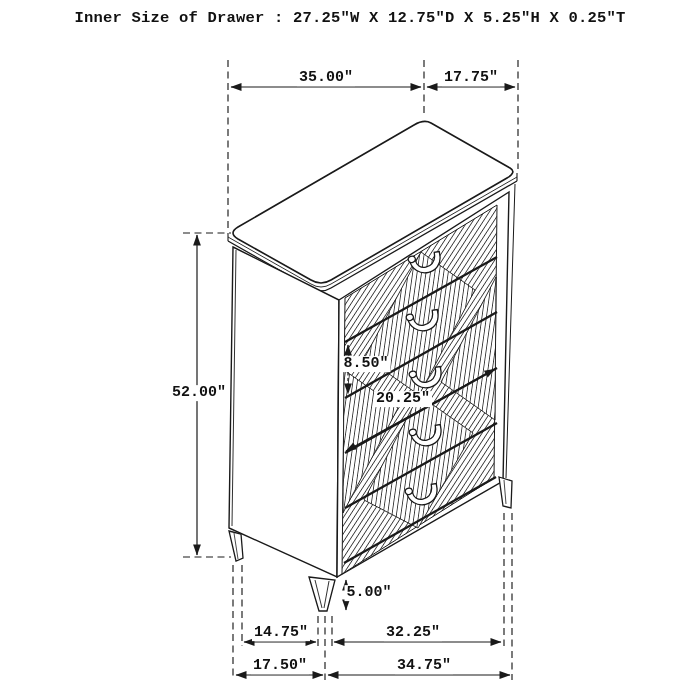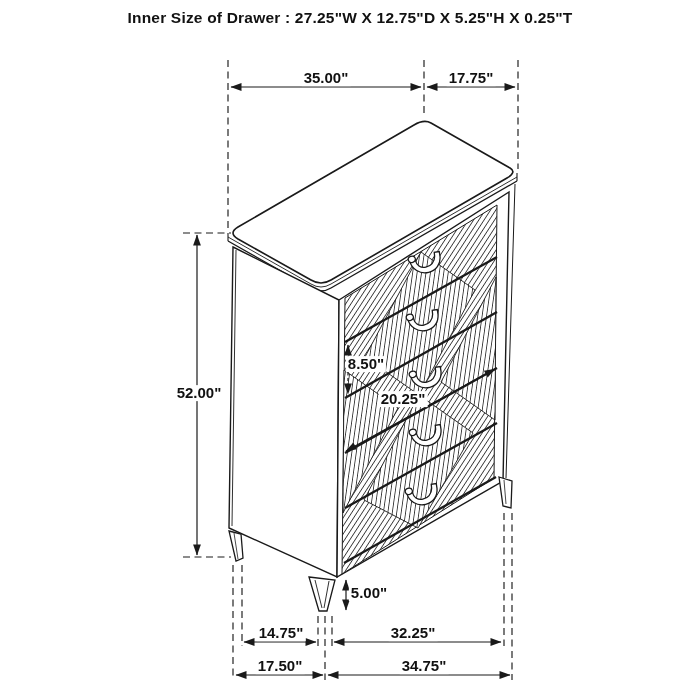--- a/index.html
+++ b/index.html
@@ -1,18 +1,18 @@
 <!DOCTYPE html>
 <html><head>
 <meta charset="utf-8">
 <style>
   html,body{margin:0;padding:0;background:#fff;}
   #stage{
     position:relative;width:700px;height:700px;background:#ffffff;
-    font-family:Liberation Sans, sans-serif;overflow:hidden;
+    font-family:Liberation Mono, monospace;overflow:hidden;
   }
   #stage svg{position:absolute;left:0;top:0;}
   .title{
     position:absolute;top:9px;left:0;width:100%;text-align:center;
     font-size:15.5px;font-weight:bold;color:#111;letter-spacing:.2px;
   }
   .dim{
     position:absolute;transform:translate(-50%,-50%);
     font-size:15px;font-weight:bold;color:#111;background:#fff;
     padding:0 2px;line-height:1.05;white-space:nowrap;

